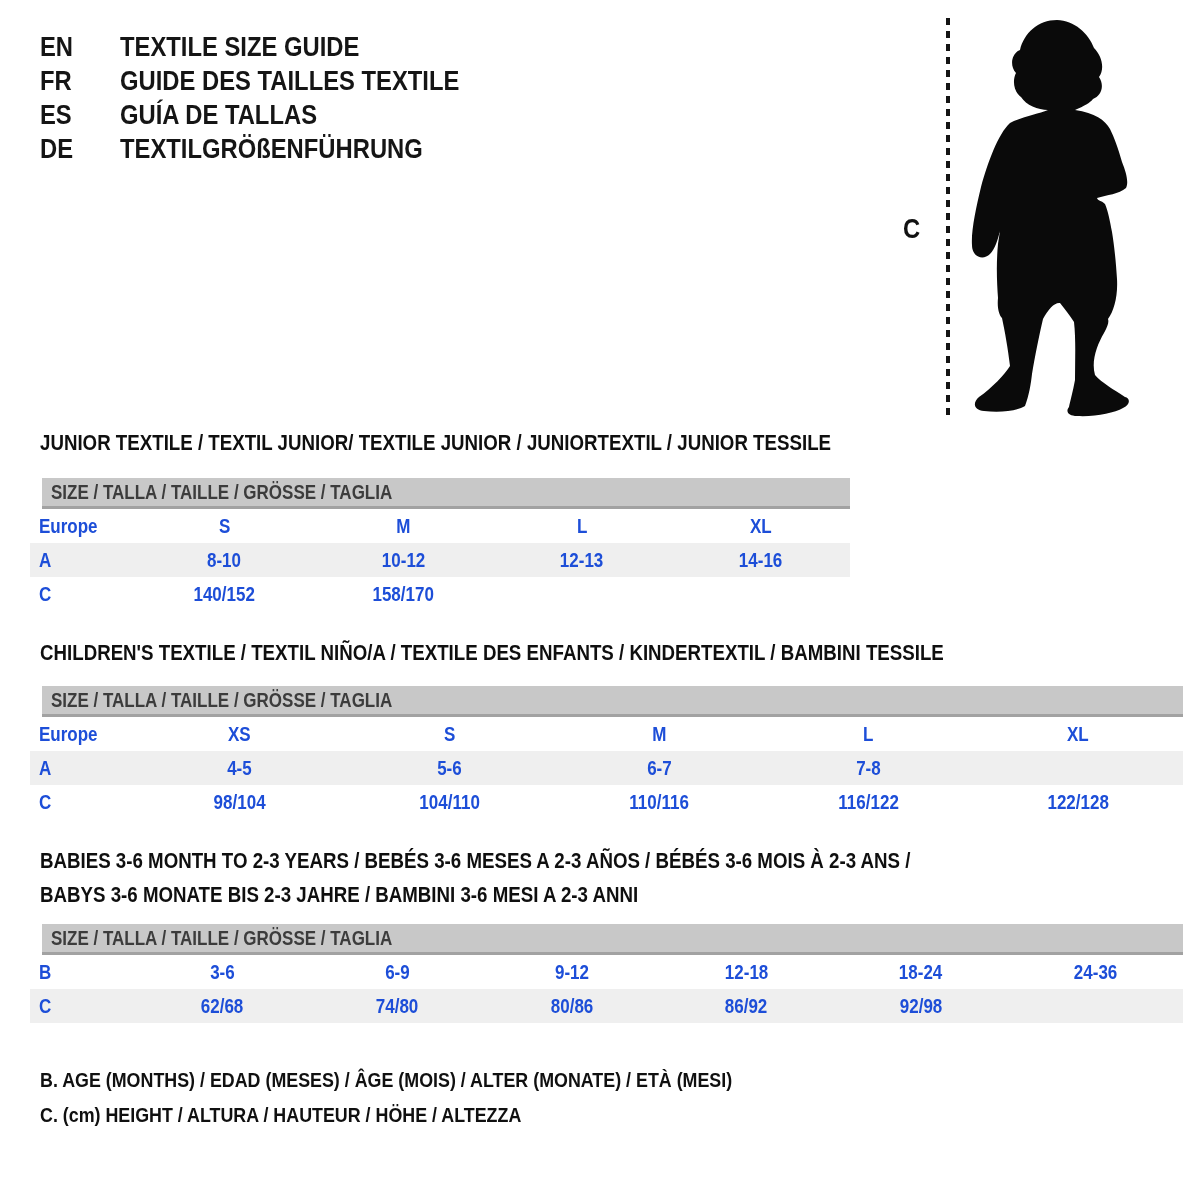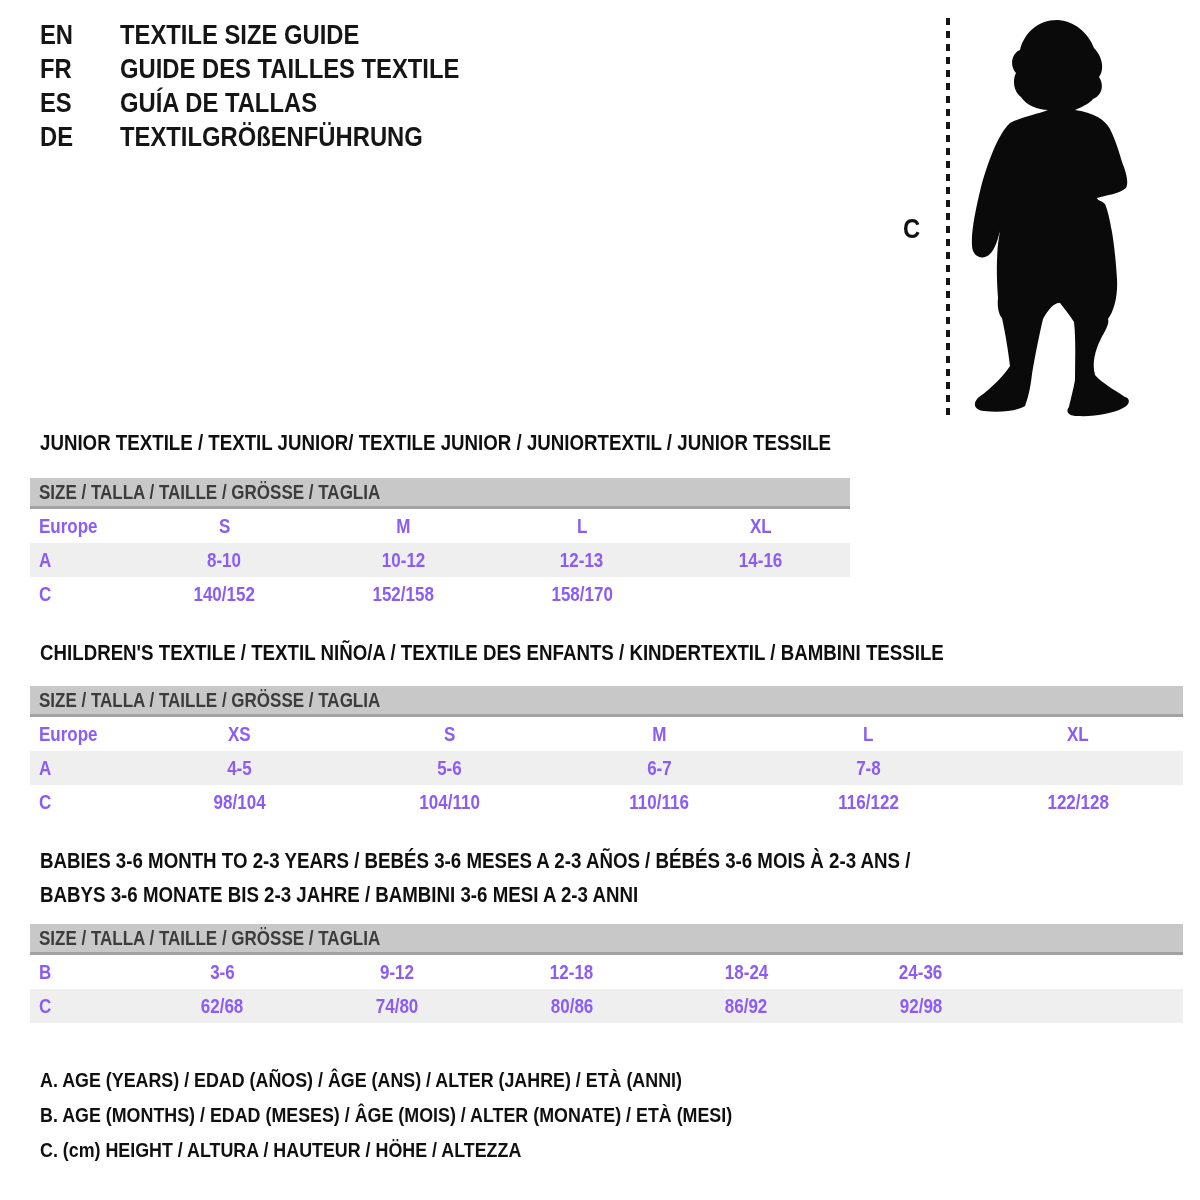--- a/index.html
+++ b/index.html
@@ -3,21 +3,21 @@
 <meta charset="utf-8">
 <style>
   html,body{margin:0;padding:0;background:#fff;}
   .page{position:relative;width:1200px;height:1200px;background:#ffffff;overflow:hidden;
         font-family:"Liberation Sans",sans-serif;color:#1a1a1a;}
   
   .cx{display:inline-block;transform:scaleX(.85);transform-origin:0 50%;white-space:nowrap;}
   .cxc{transform-origin:50% 50%;}
 
   
-  .langs{position:absolute;left:40px;top:18px;}
+  .langs{position:absolute;left:40px;top:30px;}
   .lang-row{height:34px;line-height:34px;font-size:28px;font-weight:700;color:#151515;}
   .lang-row .code{width:80px;}
   .lang-row .code .cx,.lang-row .title{vertical-align:top;}
 
   
   .measure-line{position:absolute;left:946px;top:18px;width:4px;height:398px;
       background:repeating-linear-gradient(to bottom,#141414 0 7px,transparent 7px 13px);}
   .measure-label{position:absolute;left:903px;top:213px;font-size:28px;font-weight:700;color:#111;}
   .toddler{position:absolute;left:962px;top:12px;width:178px;height:406px;}
 
@@ -27,22 +27,22 @@
   .h-children{top:641px;}
   .h-babies1{top:849px;}
   .h-babies2{top:883px;}
 
   
   .tbl{position:absolute;left:30px;}
   .t1{top:478px;width:820px;}
   .t2{top:686px;width:1153px;}
   .t3{top:924px;width:1153px;}
   .thead{height:28px;line-height:28px;background:#c8c8c8;border-bottom:3px solid #a2a2a2;
-         padding-left:9px;font-size:20px;font-weight:700;color:#3c3c3c;}
-  .trow{display:grid;height:34px;line-height:34px;font-size:20px;font-weight:700;color:#8b5cf6;}
+         padding-left:9px;font-size:20px;font-weight:700;color:#3c3c3c;margin-left:12px;}
+  .trow{display:grid;height:34px;line-height:34px;font-size:20px;font-weight:700;color:#1d4ed8;}
   .cols-4 .trow{grid-template-columns:105px repeat(4,1fr);}
   .cols-5 .trow{grid-template-columns:105px repeat(5,1fr);}
   .cols-6 .trow{grid-template-columns:105px repeat(6,1fr);}
   .trow.shade{background:#efefef;}
   .cell{overflow:visible;}
   .cell.label{padding-left:9px;text-align:left;}
   .cell.val{text-align:center;}
 
   
   .legend{position:absolute;left:40px;top:1062px;}
@@ -130,21 +130,20 @@
       <div class="trow shade">
         <div class="cell label"><span class="cx">A</span></div>
         <div class="cell val"><span class="cx cxc">8-10</span></div>
         <div class="cell val"><span class="cx cxc">10-12</span></div>
         <div class="cell val"><span class="cx cxc">12-13</span></div>
         <div class="cell val"><span class="cx cxc">14-16</span></div>
       </div>
       <div class="trow">
         <div class="cell label"><span class="cx">C</span></div>
         <div class="cell val"><span class="cx cxc">140/152</span></div>
-        <div class="cell val"><span class="cx cxc">152/158</span></div>
         <div class="cell val"><span class="cx cxc">158/170</span></div>
       </div>
     </div>
 
   <div class="sec-heading h-children cx">CHILDREN'S TEXTILE / TEXTIL NIÑO/A / TEXTILE DES ENFANTS / KINDERTEXTIL / BAMBINI TESSILE</div>
   <div class="tbl t2 cols-5">
     <div class="thead">
       <span class="cx">SIZE / TALLA / TAILLE / GRÖSSE / TAGLIA</span>
     </div>
   <div class="trow">
@@ -174,40 +173,38 @@
 
   <div class="sec-heading h-babies1 cx">BABIES 3-6 MONTH TO 2-3 YEARS / BEBÉS 3-6 MESES A 2-3 AÑOS / BÉBÉS 3-6 MOIS À 2-3 ANS /</div>
   <div class="sec-heading h-babies2 cx">BABYS 3-6 MONATE BIS 2-3 JAHRE / BAMBINI 3-6 MESI A 2-3 ANNI</div>
   <div class="tbl t3 cols-6">
     <div class="thead">
       <span class="cx">SIZE / TALLA / TAILLE / GRÖSSE / TAGLIA</span>
     </div>
   <div class="trow">
         <div class="cell label"><span class="cx">B</span></div>
         <div class="cell val"><span class="cx cxc">3-6</span></div>
+        <div class="cell val"><span class="cx cxc">6-9</span></div>
         <div class="cell val"><span class="cx cxc">9-12</span></div>
         <div class="cell val"><span class="cx cxc">12-18</span></div>
         <div class="cell val"><span class="cx cxc">18-24</span></div>
         <div class="cell val"><span class="cx cxc">24-36</span></div>
       </div>
       <div class="trow shade">
         <div class="cell label"><span class="cx">C</span></div>
         <div class="cell val"><span class="cx cxc">62/68</span></div>
         <div class="cell val"><span class="cx cxc">74/80</span></div>
         <div class="cell val"><span class="cx cxc">80/86</span></div>
         <div class="cell val"><span class="cx cxc">86/92</span></div>
         <div class="cell val"><span class="cx cxc">92/98</span></div>
       </div>
     </div>
 
   <div class="legend">
     <div class="legend-row">
-      <span class="cx">A. AGE (YEARS) / EDAD (AÑOS) / ÂGE (ANS) / ALTER (JAHRE) / ETÀ (ANNI)</span>
-    </div>
-    <div class="legend-row">
       <span class="cx">B. AGE (MONTHS) / EDAD (MESES) / ÂGE (MOIS) / ALTER (MONATE) / ETÀ (MESI)</span>
     </div>
     <div class="legend-row">
       <span class="cx">C. (cm) HEIGHT / ALTURA / HAUTEUR / HÖHE / ALTEZZA</span>
     </div>
   </div>
 
 </div>
 
 </body></html>

